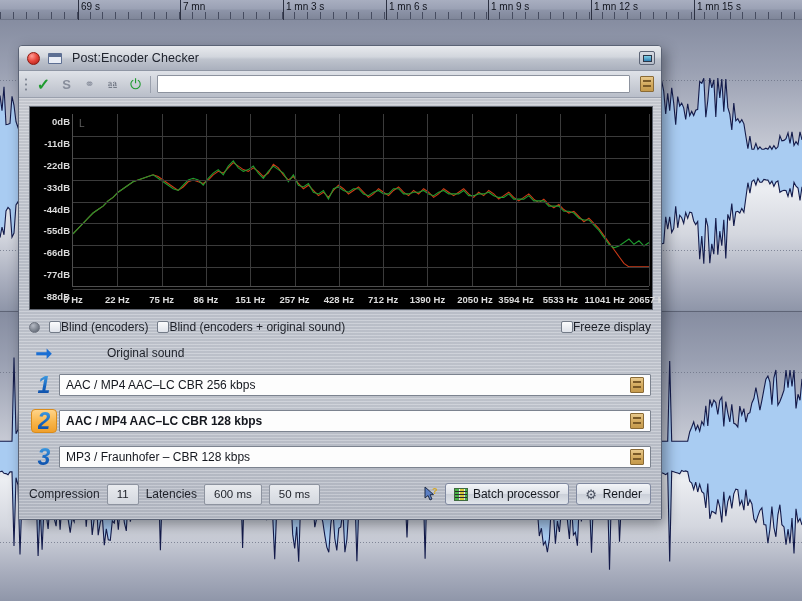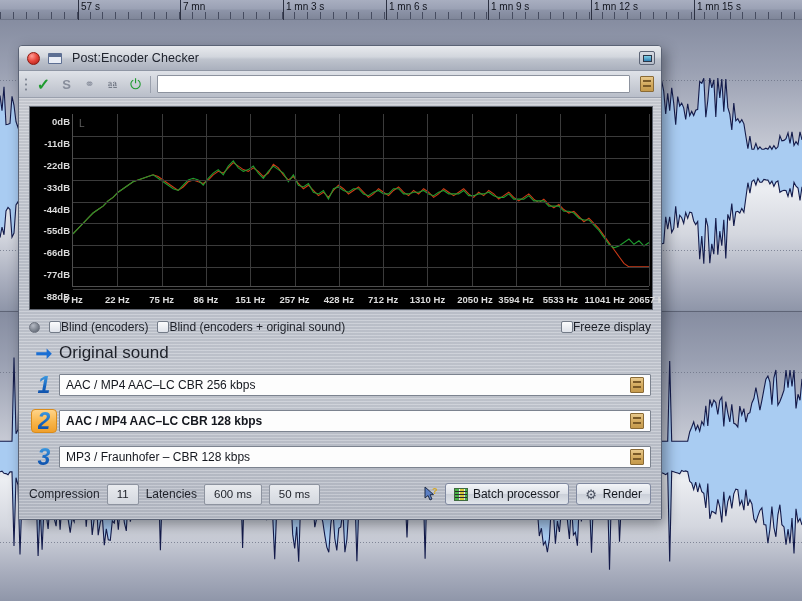--- a/index.html
+++ b/index.html
@@ -187,21 +187,21 @@
     display: flex; align-items: center; justify-content: center;
   }
   .badge-hl .num-badge { width: auto; }
   .enc-field {
     flex: 1; height: 22px; background: #fdfdfd; border: 1px solid #7c838f;
     border-radius: 1px; display: flex; align-items: center; padding: 0 6px;
     font-size: 12px; color: #14171e; position: relative;
   }
   .enc-field.bold { font-weight: bold; }
   .enc-field .cabinet-ico { position: absolute; right: 4px; top: 2px; }
-  .orig-label { font-size: 17px; color: #1d2028; }
+  .orig-label { font-size: 12px; color: #1d2028; margin-left: 48px; }
 
   
   .footer {
     display: flex; align-items: center; gap: 7px; height: 28px;
     margin-top: 2px; position: relative; z-index: 1;
     font-size: 12px; color: #1d2028;
   }
   .ro-field {
     height: 21px; background: linear-gradient(to bottom,#e9ebef,#d4d8df);
     border: 1px solid #8d939f; border-radius: 2px;
@@ -310,21 +310,21 @@
       <div class="rtick-minor" style="left: 691px;"></div>
       <div class="rtick-minor" style="left: 704px;"></div>
       <div class="rtick-minor" style="left: 717px;"></div>
       <div class="rtick-minor" style="left: 730px;"></div>
       <div class="rtick-minor" style="left: 742px;"></div>
       <div class="rtick-minor" style="left: 755px;"></div>
       <div class="rtick-minor" style="left: 768px;"></div>
       <div class="rtick-minor" style="left: 781px;"></div>
       <div class="rtick-minor" style="left: 794px;"></div>
       <div class="rtick-major" style="left: 78px;"></div>
-      <div class="rlabel" style="left: 81px;">57 s</div>
+      <div class="rlabel" style="left: 81px;">69 s</div>
       <div class="rtick-major" style="left: 180px;"></div>
       <div class="rlabel" style="left: 183px;">7 mn</div>
       <div class="rtick-major" style="left: 283px;"></div>
       <div class="rlabel" style="left: 286px;">1 mn 3 s</div>
       <div class="rtick-major" style="left: 386px;"></div>
       <div class="rlabel" style="left: 389px;">1 mn 6 s</div>
       <div class="rtick-major" style="left: 488px;"></div>
       <div class="rlabel" style="left: 491px;">1 mn 9 s</div>
       <div class="rtick-major" style="left: 591px;"></div>
       <div class="rlabel" style="left: 594px;">1 mn 12 s</div>
@@ -379,21 +379,21 @@
       <div class="gl-h" style="top: 21.875px;"></div><div class="gl-h" style="top: 43.75px;"></div><div class="gl-h" style="top: 65.625px;"></div><div class="gl-h" style="top: 87.5px;"></div><div class="gl-h" style="top: 109.375px;"></div><div class="gl-h" style="top: 131.25px;"></div><div class="gl-h" style="top: 153.125px;"></div><div class="gl-h" style="top: 175px;"></div><div class="gl-v" style="left: 44.3077px;"></div><div class="gl-v" style="left: 88.6154px;"></div><div class="gl-v" style="left: 132.923px;"></div><div class="gl-v" style="left: 177.231px;"></div><div class="gl-v" style="left: 221.538px;"></div><div class="gl-v" style="left: 265.846px;"></div><div class="gl-v" style="left: 310.154px;"></div><div class="gl-v" style="left: 354.462px;"></div><div class="gl-v" style="left: 398.769px;"></div><div class="gl-v" style="left: 443.077px;"></div><div class="gl-v" style="left: 487.385px;"></div><div class="gl-v" style="left: 531.692px;"></div><div class="gl-v" style="left: 576px;"></div></div>
       <div id="xlabrow">
           <div class="xlab" style="left: 43px;">0 Hz</div>
           <div class="xlab" style="left: 87.3077px;">22 Hz</div>
           <div class="xlab" style="left: 131.615px;">75 Hz</div>
           <div class="xlab" style="left: 175.923px;">86 Hz</div>
           <div class="xlab" style="left: 220.231px;">151 Hz</div>
           <div class="xlab" style="left: 264.538px;">257 Hz</div>
           <div class="xlab" style="left: 308.846px;">428 Hz</div>
           <div class="xlab" style="left: 353.154px;">712 Hz</div>
-          <div class="xlab" style="left: 397.462px;">1310 Hz</div>
+          <div class="xlab" style="left: 397.462px;">1390 Hz</div>
           <div class="xlab" style="left: 445px; text-align: center;">2050 Hz</div>
           <div class="xlab" style="left: 486.077px;">3594 Hz</div>
           <div class="xlab" style="left: 530.385px;">5533 Hz</div>
           <div class="xlab" style="left: 574.692px;">11041 Hz</div>
           <div class="xlab" style="left: 619px;">20657 Hz</div>
         </div>
     </div>
 
     <div class="check-row">
       <div class="led"></div>

